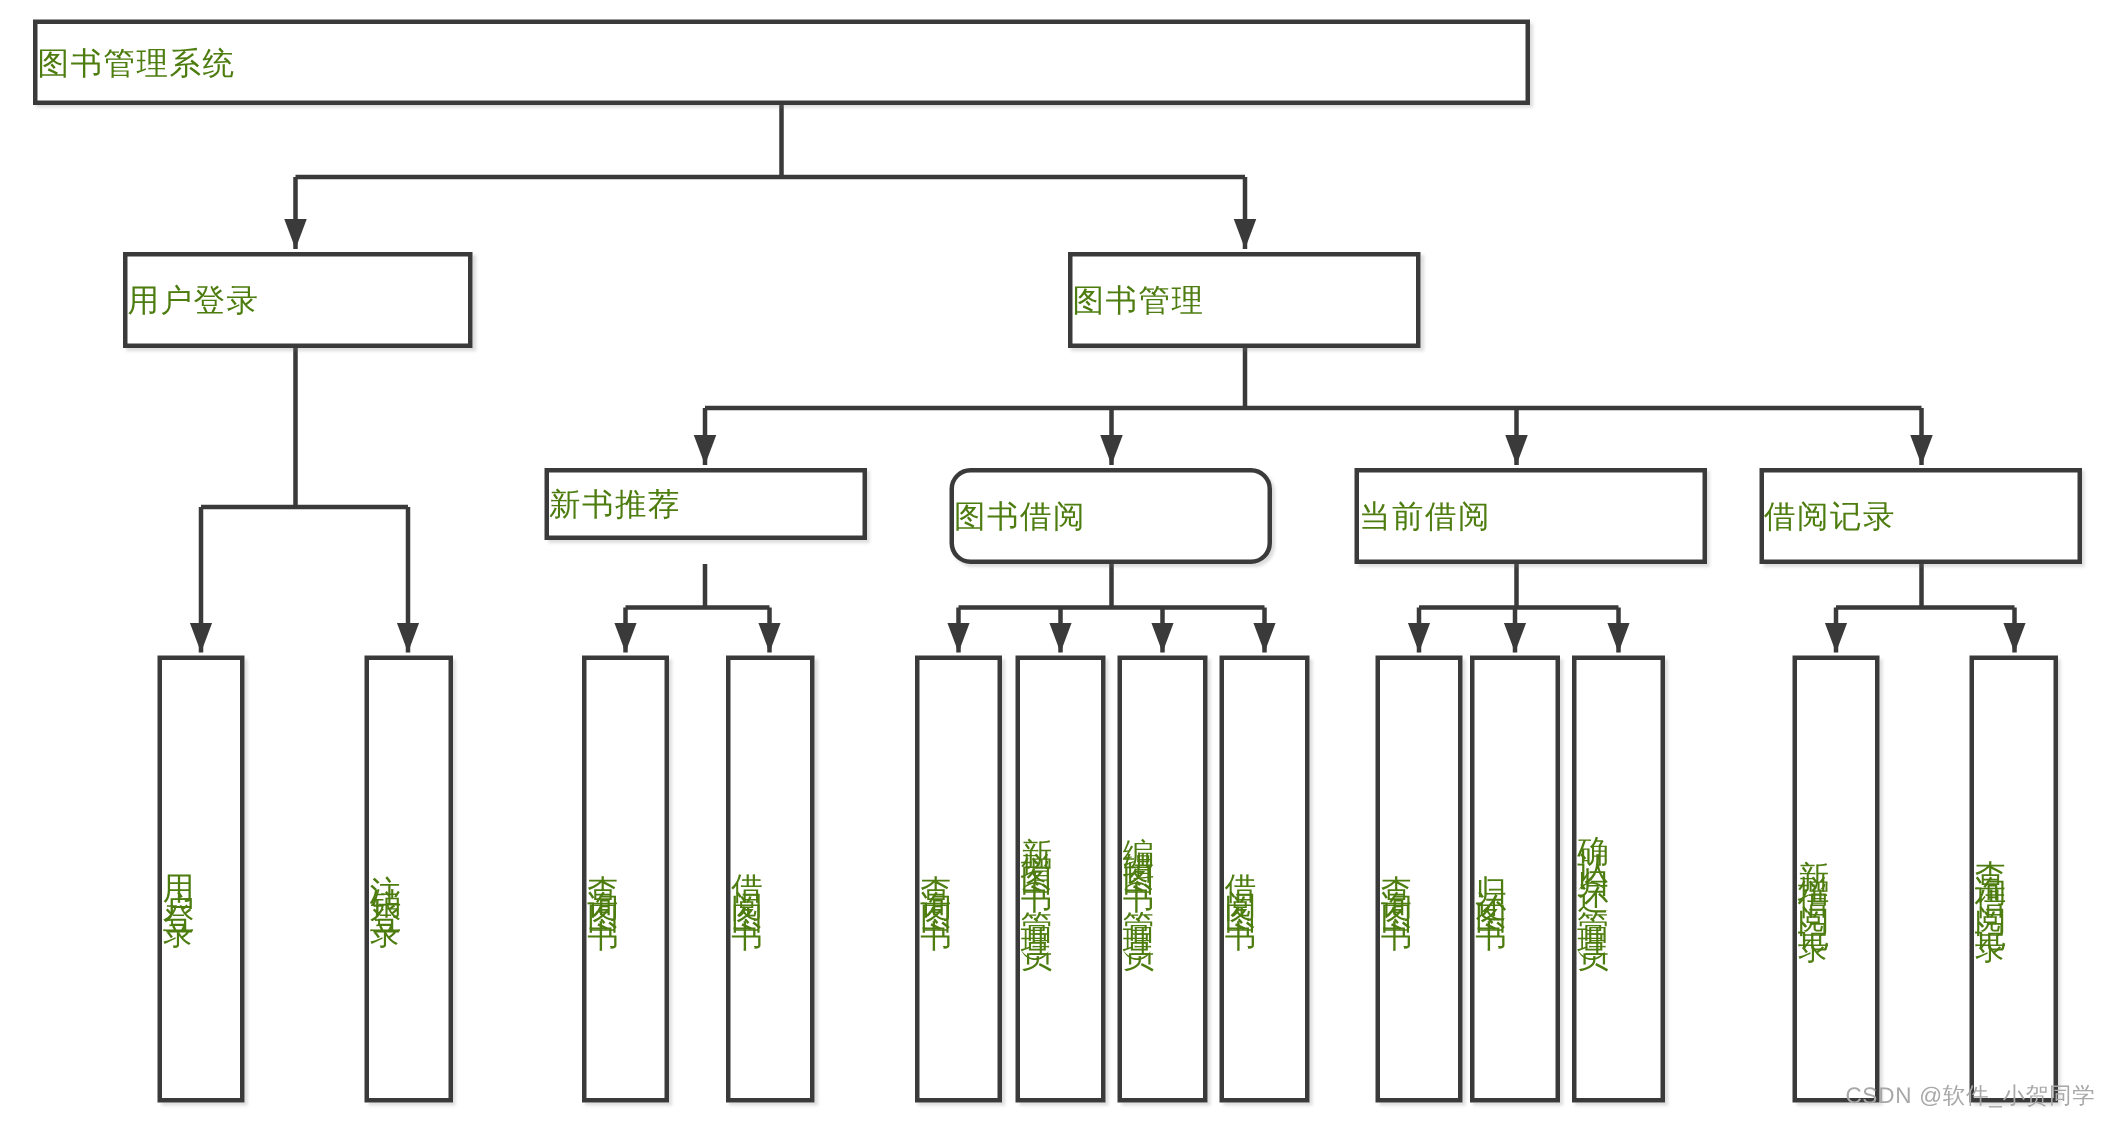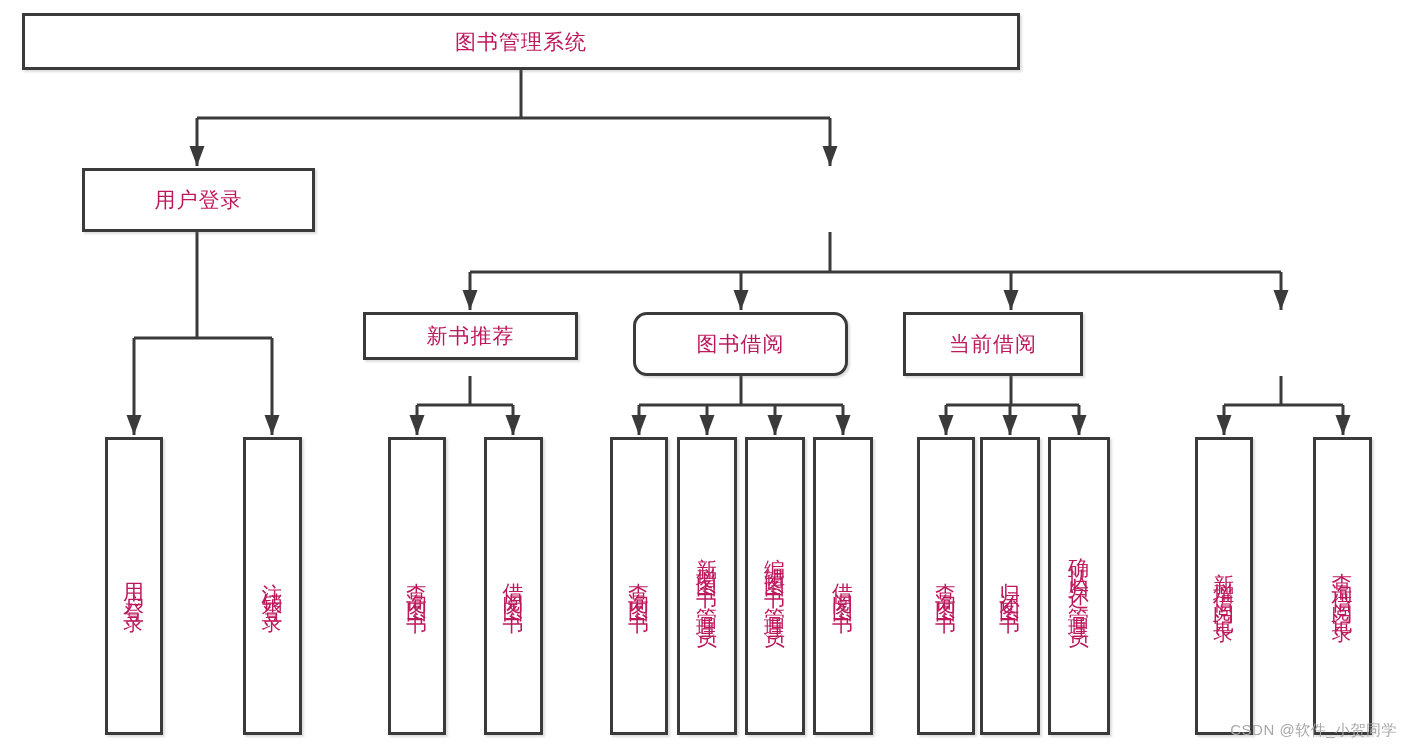--- a/index.html
+++ b/index.html
@@ -9,22 +9,22 @@
     background:#ffffff;
     font-family:"Liberation Sans","DejaVu Sans",sans-serif;
     overflow:hidden;
   }
   .wires{position:absolute;left:0;top:0;width:1405px;height:747px;}
   .node{
     position:absolute;
     box-sizing:border-box;
     background:#ffffff;
     border:3px solid #3a3a3a;
-    display:flex;align-items:center;justify-content:center;
-    color:#be185d;
+    display:flex;align-items:center;
+    color:#4d7c0f;
     box-shadow:2px 2px 2px rgba(120,120,120,0.25);
   }
   .node .lbl{
     font-size:21px;
     letter-spacing:1px;
     white-space:nowrap;
   }
   .node.v .lbl{
     writing-mode:vertical-rl;
     text-orientation:mixed;
@@ -90,29 +90,35 @@
     </g>
   </svg>
 
   <div class="node" style="left:22px;top:13px;width:998px;height:57px;">
     <span class="lbl">图书管理系统</span>
   </div>
 
   <div class="node" style="left:82px;top:168px;width:233px;height:64px;">
     <span class="lbl">用户登录</span>
   </div>
+  <div class="node" style="left:712px;top:168px;width:235px;height:64px;">
+    <span class="lbl">图书管理</span>
+  </div>
 
   <div class="node" style="left:363px;top:312px;width:215px;height:48px;">
     <span class="lbl">新书推荐</span>
   </div>
   <div class="node" style="left:633px;top:312px;width:215px;height:64px;border-radius:14px;">
     <span class="lbl">图书借阅</span>
   </div>
-  <div class="node" style="left:903px;top:312px;width:180px;height:64px;">
+  <div class="node" style="left:903px;top:312px;width:235px;height:64px;">
     <span class="lbl">当前借阅</span>
+  </div>
+  <div class="node" style="left:1173px;top:312px;width:215px;height:64px;">
+    <span class="lbl">借阅记录</span>
   </div>
 
   <div class="node v" style="left:105px;top:437px;width:58px;height:298px;">
     <span class="lbl">用户登录</span>
   </div>
   <div class="node v" style="left:243px;top:437px;width:59px;height:298px;">
     <span class="lbl">注销登录</span>
   </div>
 
   <div class="node v" style="left:388px;top:437px;width:58px;height:298px;">

